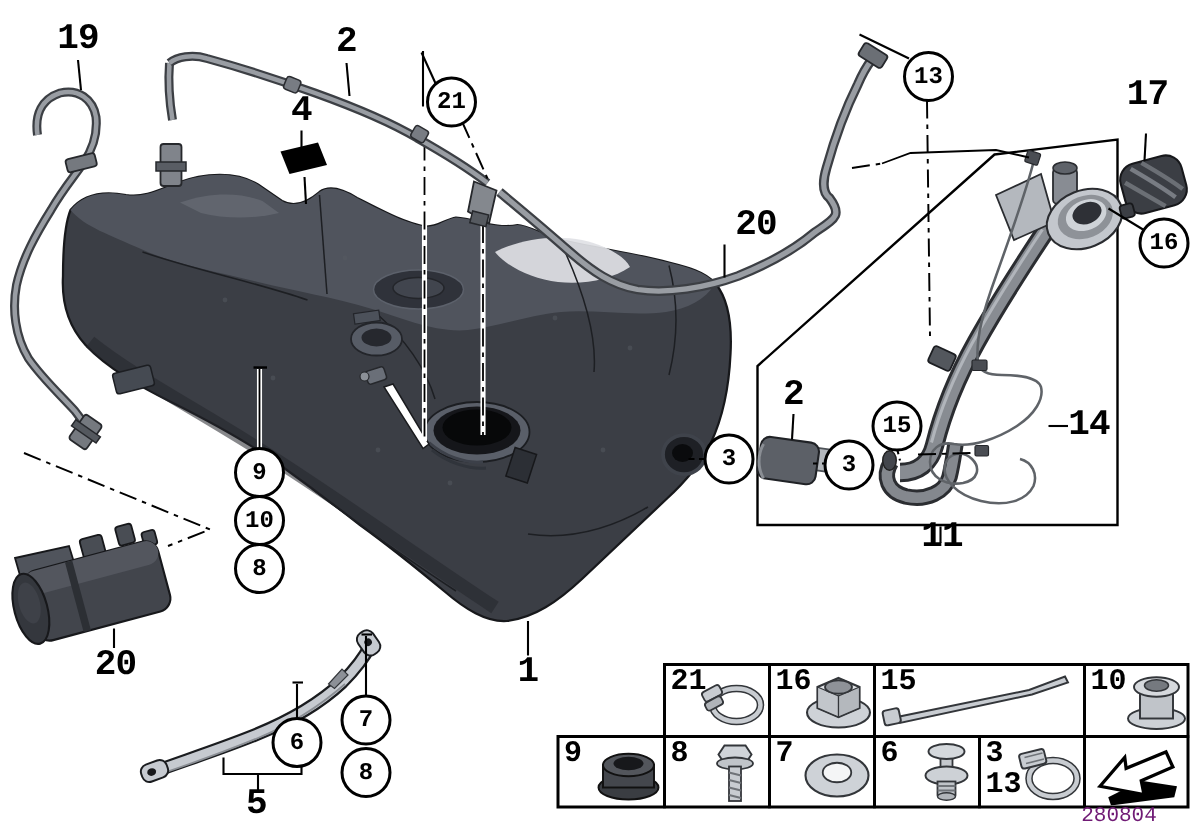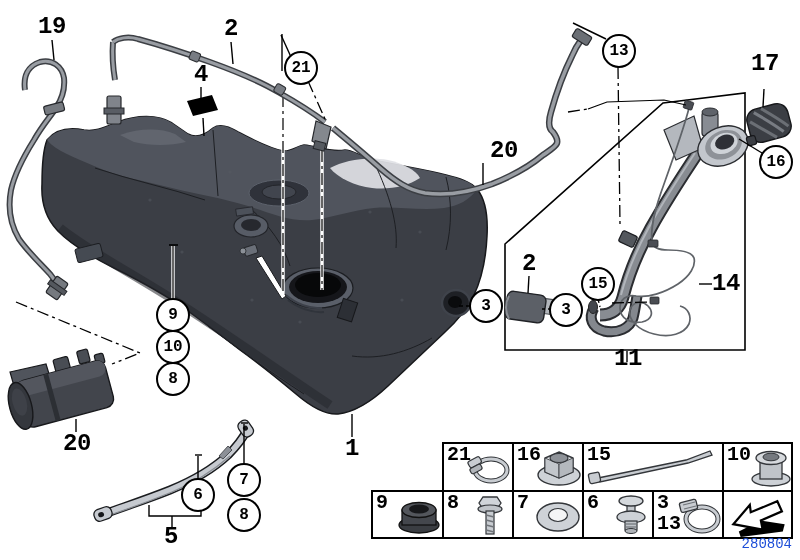--- a/index.html
+++ b/index.html
@@ -8,22 +8,22 @@
   .drawing{position:absolute;left:0;top:0;}
   .lbl{position:absolute;transform:translate(-50%,-50%);font-weight:bold;font-size:24px;
        color:#000;letter-spacing:-0.5px;white-space:nowrap;line-height:1;}
   .circ{position:absolute;transform:translate(-50%,-50%);width:30px;height:30px;
         border:2.6px solid #000;border-radius:50%;background:#fff;display:flex;
         align-items:center;justify-content:center;font-weight:bold;font-size:16px;color:#000;}
   .cell{position:absolute;border:2px solid #000;background:#fff;box-sizing:border-box;}
   .cellnum{position:absolute;top:1px;left:3px;font-weight:bold;font-size:20px;
            line-height:1;color:#000;z-index:2;}
   .cellicon{position:absolute;z-index:1;}
-  .dwgnum{position:absolute;left:700px;top:536px;width:92px;text-align:right;
-          font-size:14px;color:#1d4ed8;}
+  .dwgnum{position:absolute;left:700px;top:536px;width:92px;text-align:center;
+          font-size:14px;color:#701a75;}
 </style>
 </head>
 <body>
 
 <div class="stage">
 
   <svg class="drawing" width="800" height="560" viewBox="0 0 800 560">
 
     <g>
       <polygon points="663,103 745,93 745,350 505,350 505,244" fill="none" stroke="#000" stroke-width="1.6"></polygon>

